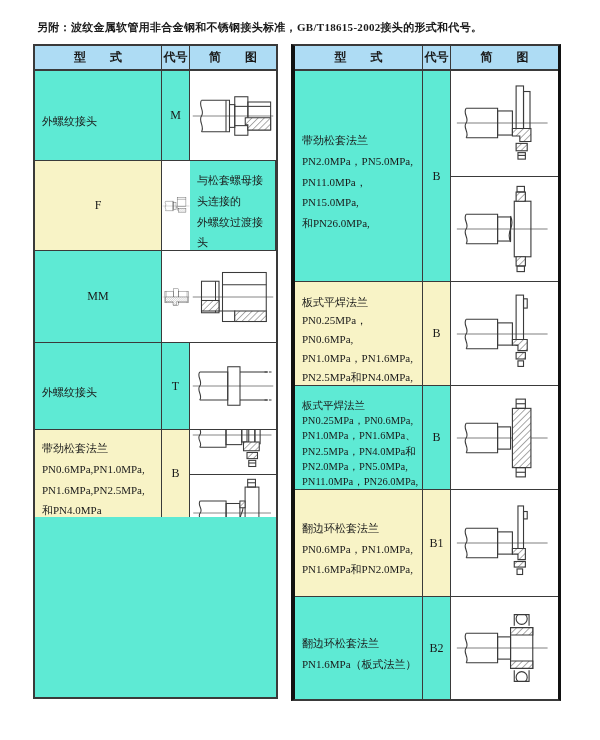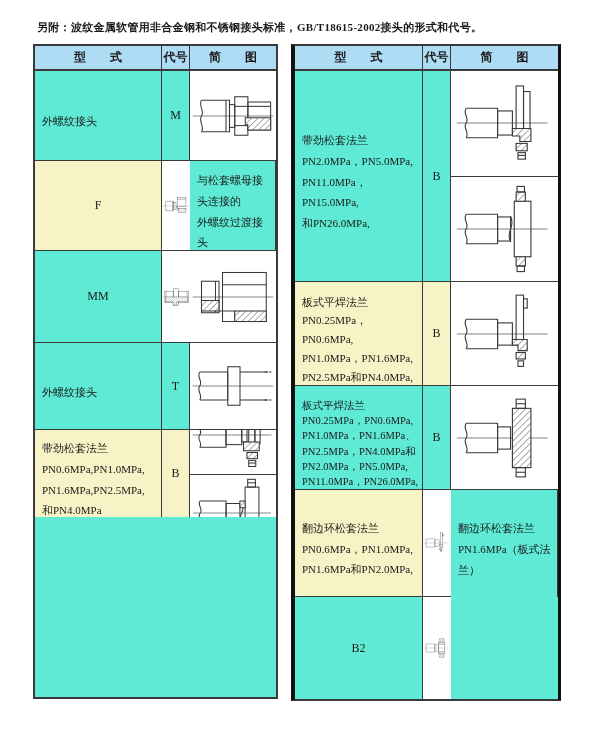--- a/index.html
+++ b/index.html
@@ -259,20 +259,21 @@
         <rect x="66" y="6" width="10" height="10" fill="#fff"></rect>
         <line x1="66" y1="11" x2="76" y2="11"></line>
         <rect x="66" y="80" width="10" height="10" fill="#fff"></rect>
         <line x1="66" y1="85" x2="76" y2="85"></line>
       </svg>
     </div>
 
     <div class="c type yl">翻边环松套法兰
 PN0.6MPa，PN1.0MPa,
 PN1.6MPa和PN2.0MPa,</div>
+    <div class="c code yl">B1</div>
     <div class="c dia lastcol">
       <svg class="dgm" width="100" height="92" viewBox="0 0 108 96">
         <line class="cl" x1="2" y1="48" x2="100" y2="48"></line>
         <path d="M12,32 C8,38 16,43 12,48 C8,53 16,58 12,64"></path>
         <path d="M12,32 H46 V64 H12"></path>
         <rect x="46" y="36" width="16" height="24"></rect>
         <rect x="68" y="8" width="6" height="52"></rect>
         <rect x="74" y="14" width="4" height="8"></rect>
         <polygon class="h" points="62,54 76,54 76,66 68,66 68,60 62,60"></polygon>
         <rect class="h" x="64" y="68" width="12" height="6"></rect>

